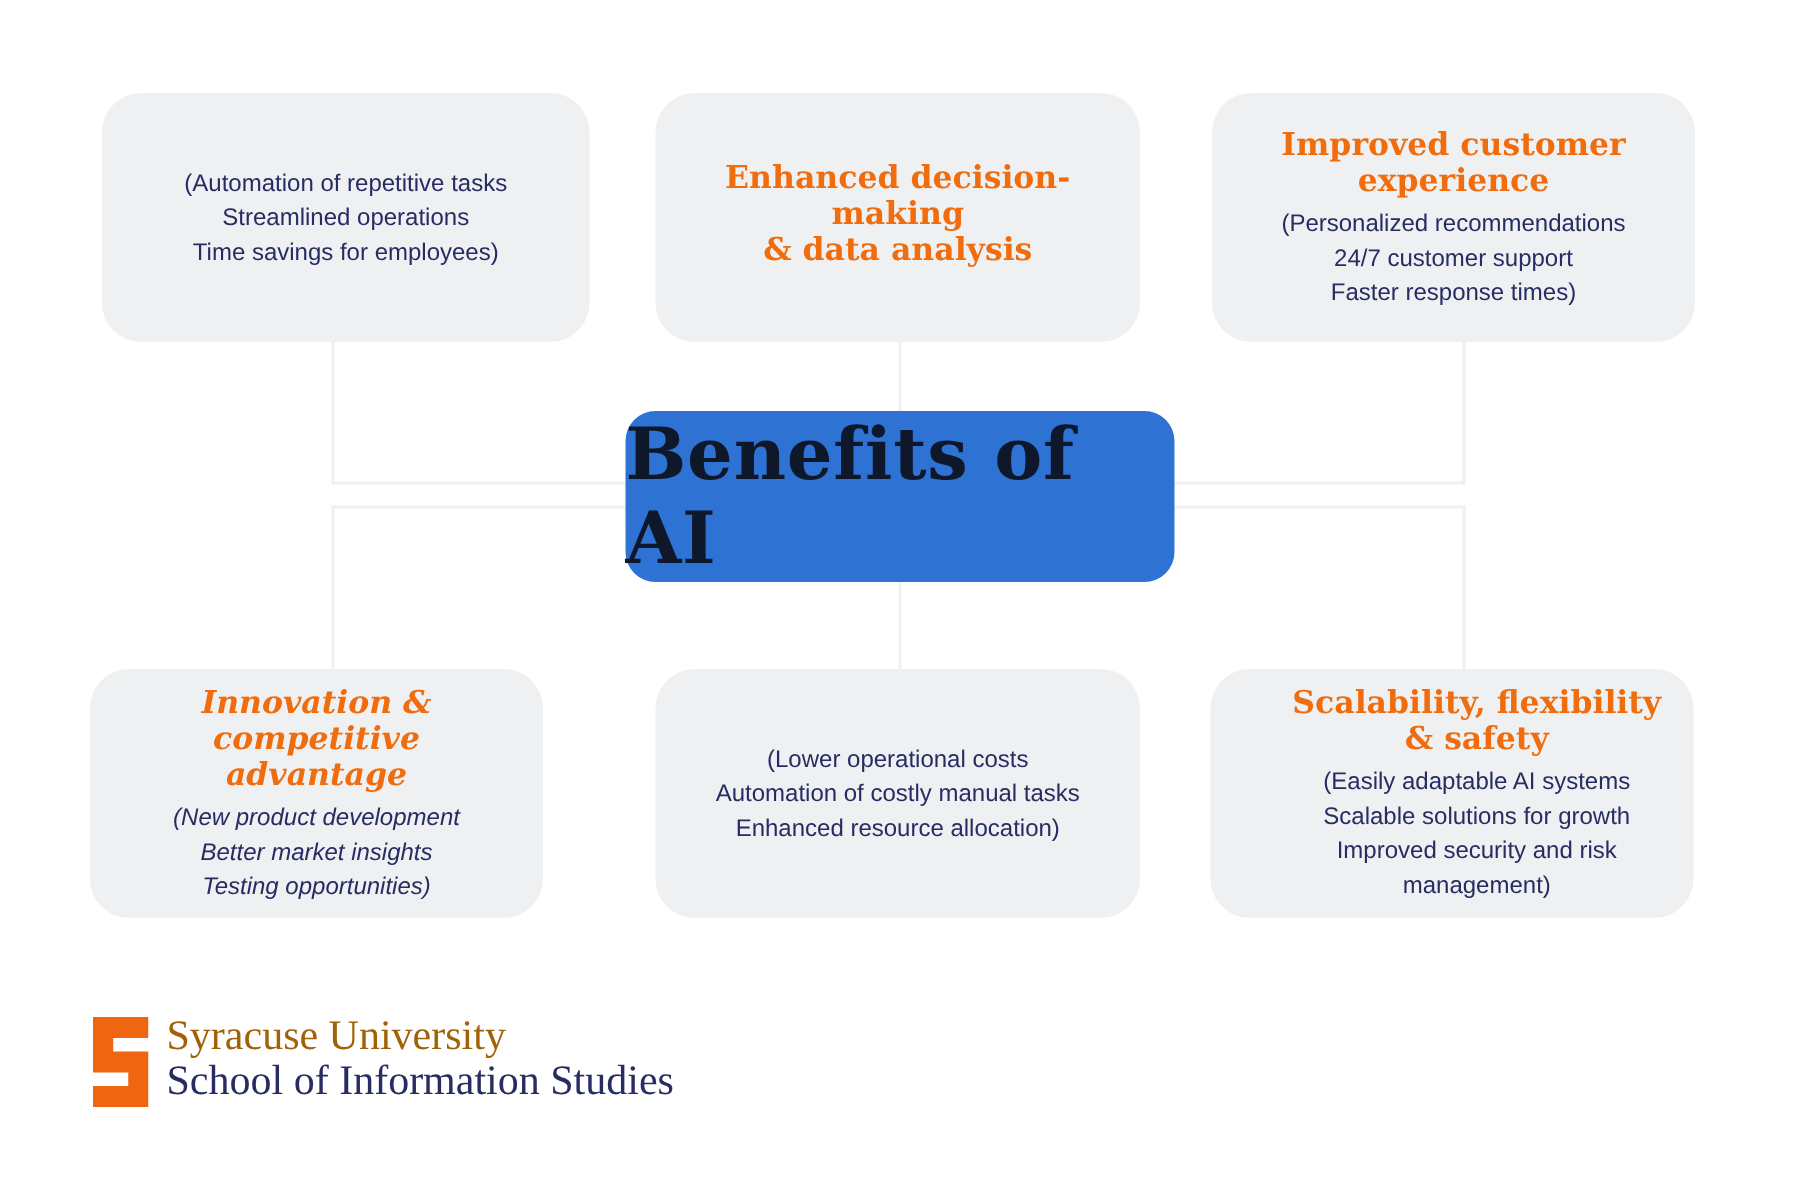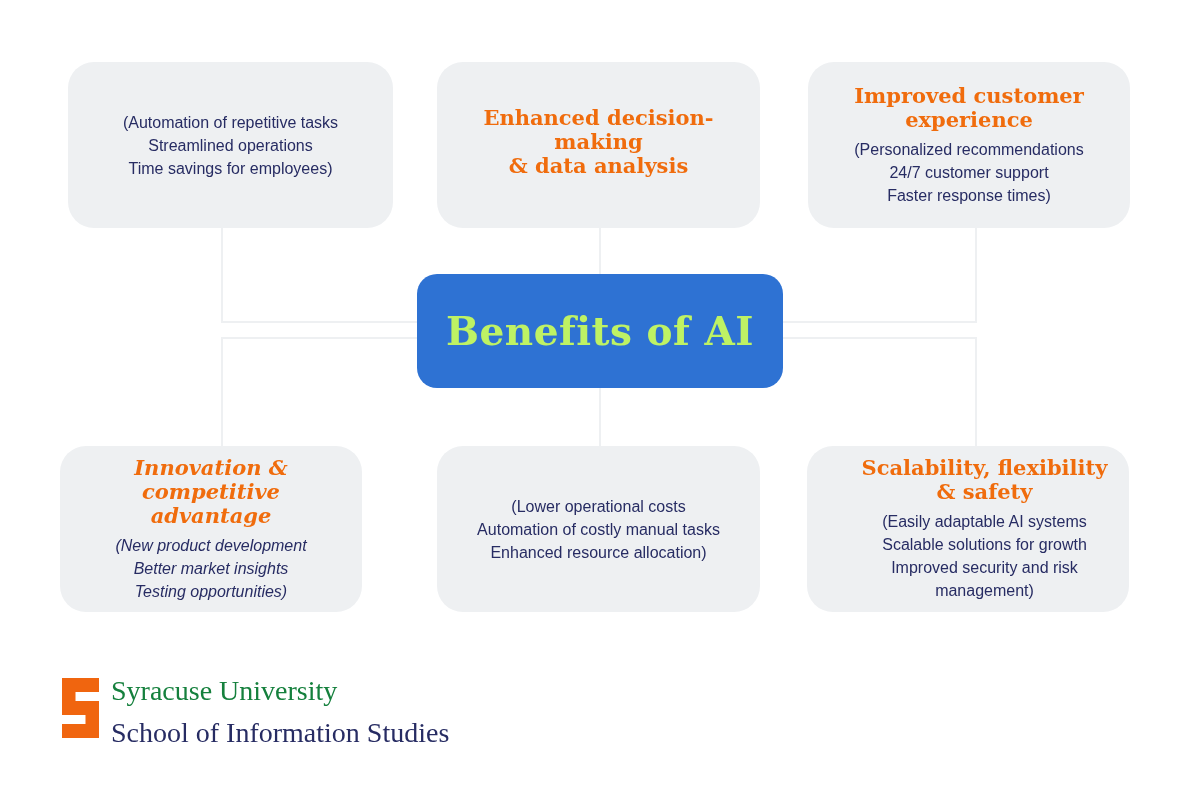--- a/index.html
+++ b/index.html
@@ -56,46 +56,45 @@
     width: 366px; height: 114px;
     background: #2e72d3;
     border-radius: 20px;
     display: flex;
     align-items: center;
     justify-content: center;
   }
   .center-card-label {
     font-family: "DejaVu Serif", "Liberation Serif", serif;
     font-weight: bold;
-    font-size: 39px;
-    color: #bef264;
+    font-size: 48px;
+    color: #0f172a;
     letter-spacing: 0.5px;
   }
 
   
   .footer {
     position: absolute;
     left: 62px; top: 676px;
     display: flex;
     align-items: flex-start;
   }
   .block-s { width: 37px; height: 60px; margin-top: 2px; }
   .footer-text { margin-left: 12px; }
   .org-name {
     font-family: "Liberation Serif", serif;
     font-size: 28px;
     line-height: 30px;
-    color: #15803d;
+    color: #a16207;
   }
   .org-division {
     font-family: "Liberation Serif", serif;
     font-size: 28px;
     line-height: 30px;
     color: #272c63;
-    margin-top: 12px;
   }
 
   
   #box-tl { left: 68px;  top: 62px;  width: 325px; }
   #box-tc { left: 437px; top: 62px; gap: 10px;  }
   #box-tr { left: 808px; top: 62px;  width: 322px; }
   #box-bl { left: 60px;  top: 446px; width: 302px; font-style: italic; }
   #box-bc { left: 437px; top: 446px; }
   #box-br { left: 807px; top: 446px; width: 322px; padding-left: 45px; }
 </style>

